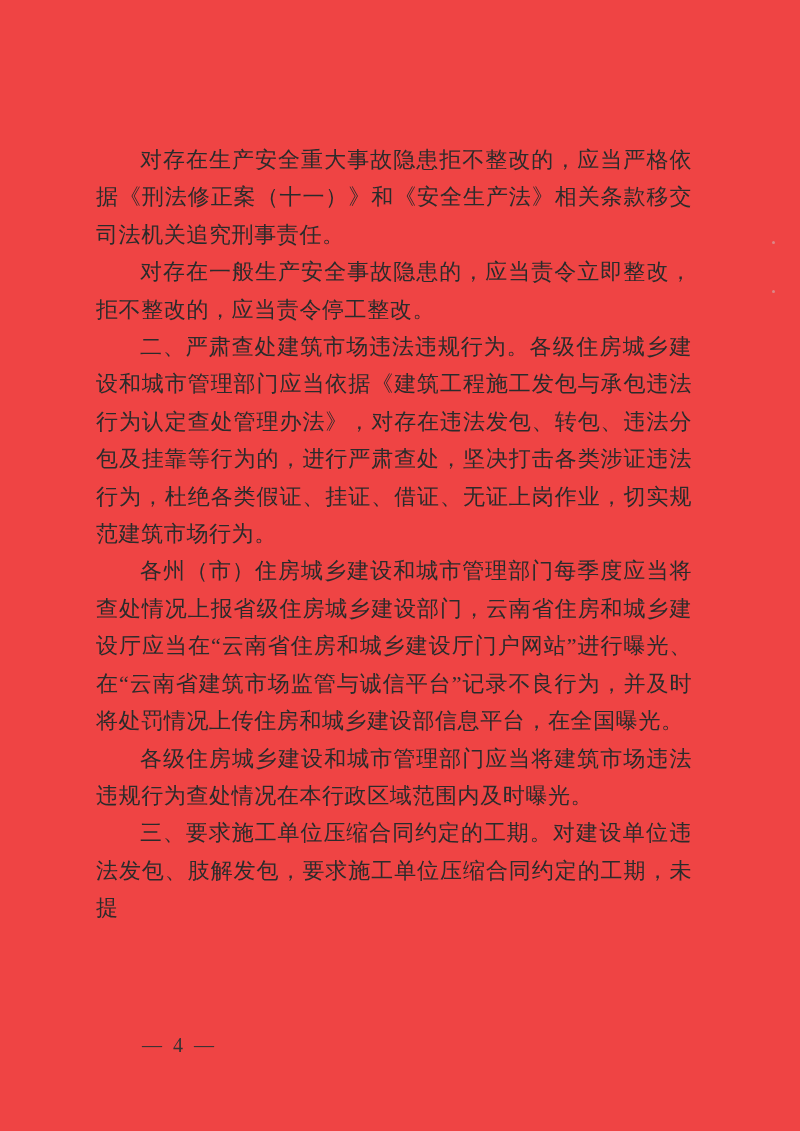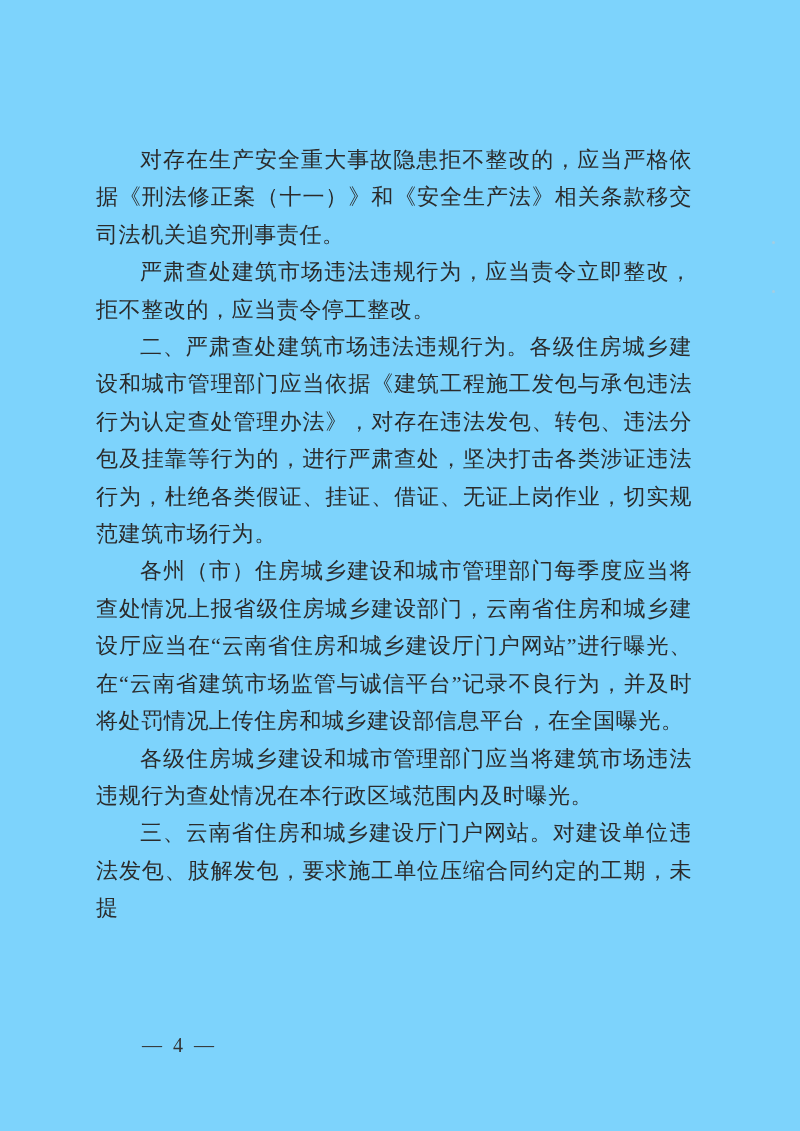--- a/index.html
+++ b/index.html
@@ -4,21 +4,21 @@
 <style>
   html, body {
     margin: 0;
     padding: 0;
     background: #ffffff;
   }
   .page {
     position: relative;
     width: 800px;
     height: 1131px;
-    background: #7dd3fc;
+    background: #ef4444;
     overflow: hidden;
     font-family: "Liberation Serif", "DejaVu Serif", serif;
     color: #2b2b2b;
   }
   .doc-body {
     position: absolute;
     left: 96px;
     top: 141px;
     width: 596px;
   }
@@ -58,22 +58,22 @@
   }
   .speck.s1 { left: 772px; top: 241px; }
   .speck.s2 { left: 772px; top: 290px; }
 </style>
 </head>
 <body>
 
 <div class="page">
   <main class="doc-body">
       <p class="para"><span class="seg">对存在生产安全重大事故隐患拒不整改的，应当严格依据《刑法修正案（十一）》和《安全生产法》相关条款移交司法机关追究刑事责任。</span></p>
-      <p class="para"><span class="seg">严肃查处建筑市场违法违规行为，应当责令立即整改，拒不整改的，应当责令停工整改。</span></p>
+      <p class="para"><span class="seg">对存在一般生产安全事故隐患的，应当责令立即整改，拒不整改的，应当责令停工整改。</span></p>
       <p class="para"><span class="seg bold">二、严肃查处建筑市场违法违规行为。</span><span class="seg">各级住房城乡建设和城市管理部门应当依据《建筑工程施工发包与承包违法行为认定查处管理办法》，对存在违法发包、转包、违法分包及挂靠等行为的，进行严肃查处，坚决打击各类涉证违法行为，杜绝各类假证、挂证、借证、无证上岗作业，切实规范建筑市场行为。</span></p>
       <p class="para"><span class="seg">各州（市）住房城乡建设和城市管理部门每季度应当将查处情况上报省级住房城乡建设部门，云南省住房和城乡建设厅应当在“云南省住房和城乡建设厅门户网站”进行曝光、在“云南省建筑市场监管与诚信平台”记录不良行为，并及时将处罚情况上传住房和城乡建设部信息平台，在全国曝光。</span></p>
       <p class="para"><span class="seg">各级住房城乡建设和城市管理部门应当将建筑市场违法违规行为查处情况在本行政区域范围内及时曝光。</span></p>
-      <p class="para"><span class="seg bold">三、云南省住房和城乡建设厅门户网站。</span><span class="seg">对建设单位违法发包、肢解发包，要求施工单位压缩合同约定的工期，未提</span></p>
+      <p class="para"><span class="seg bold">三、要求施工单位压缩合同约定的工期。</span><span class="seg">对建设单位违法发包、肢解发包，要求施工单位压缩合同约定的工期，未提</span></p>
     </main>
   <div class="page-footer">— 4 —</div>
   <span class="speck s1"></span>
   <span class="speck s2"></span>
 </div>
 
 </body></html>

